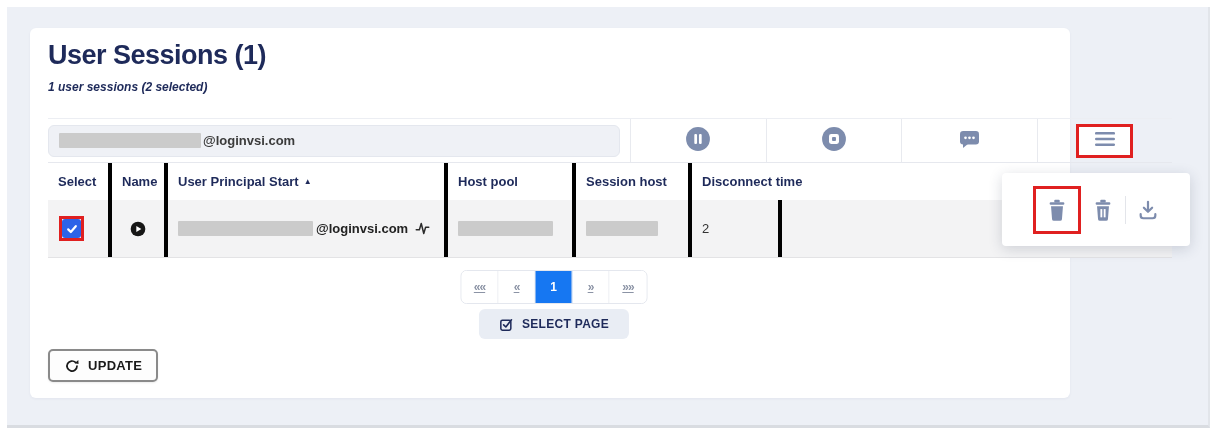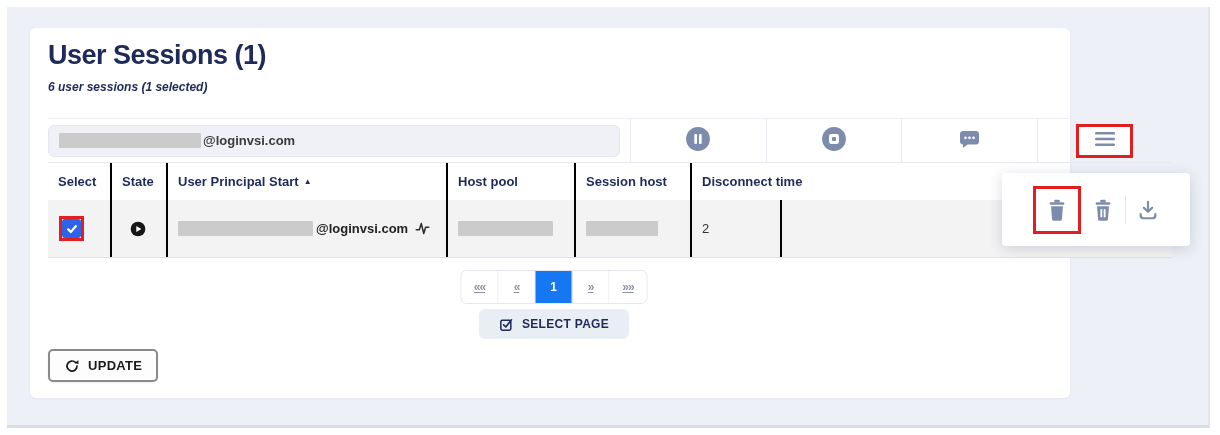--- a/index.html
+++ b/index.html
@@ -27,21 +27,21 @@
   .search-text { font-size:13px; font-weight:700; color:#3b3b3b; }
   .icon-cell { flex:1; display:flex; align-items:center; justify-content:center;
     border-left:1px solid #e8eaef; cursor:pointer; }
   .red-frame-menu { width:57px; height:34px; border:3px solid #e02020;
     display:flex; align-items:center; justify-content:center; background:#fff; }
 
   
   .thead, .trow { position:absolute; left:18px; width:1124px; display:flex; }
   .thead { top:135px; height:37px; }
   .trow  { top:172px; height:58px; background:#f3f3f4; border-bottom:1px solid #e3e3e5; }
-  .th, .td { display:flex; align-items:center; padding:0 10px; border-right:2px solid #000000; overflow:hidden; white-space:nowrap; }
+  .th, .td { display:flex; align-items:center; padding:0 10px; border-right:4px solid #000000; overflow:hidden; white-space:nowrap; }
   .th { font-size:13px; font-weight:700; color:#1e2a5a; }
   .td { font-size:13px; color:#333; }
   .th:last-child,.td:last-child { border-right:none; }
   .c0{width:64px;} .c1{width:56px;} .c2{width:280px;} .c3{width:128px;}
   .c4{width:116px;} .c5{width:90px;} .c6{width:144px;} .c7{flex:1;}
   .sort { font-size:8px; margin-left:5px; color:#1e2a5a; }
   .checkbox-frame { outline:3px solid #e02020; width:19px; height:19px; margin-left:4px; }
   .checkbox { width:19px; height:19px; background:#2d63e8; border-radius:3px;
     display:flex; align-items:center; justify-content:center; cursor:pointer; }
   .upn-redact { width:135px; height:15px; margin-right:3px; }
@@ -78,21 +78,21 @@
   .dd-divider { width:1px; height:28px; background:#e3e5ea; }
 </style>
 </head>
 <body>
 
 <div class="bg"></div>
 
 <div class="card">
 
   <div class="title">User Sessions (1)</div>
-  <div class="subtitle">6 user sessions (1 selected)</div>
+  <div class="subtitle">1 user sessions (2 selected)</div>
 
   <div class="toolbar">
     <div class="search-cell">
       <div class="search-box">
         <span class="redact search-redact"></span>
         <span class="search-text">@loginvsi.com</span>
       </div>
     </div>
     <div class="icon-cell">
       <span>
@@ -131,21 +131,21 @@
               <rect x="2" y="7.7" width="20" height="2.6" rx="1.2" fill="#7d8cad"></rect>
               <rect x="2" y="13.4" width="20" height="2.6" rx="1.2" fill="#7d8cad"></rect>
             </svg>
         </span>
       </div>
     </div>
   </div>
 
   <div class="thead">
     <div class="th c0">Select</div>
-    <div class="th c1">State</div>
+    <div class="th c1">Name</div>
     <div class="th c2">
       <span>User Principal Start</span>
       <span class="sort">▲</span>
     </div>
     <div class="th c3">Host pool</div>
     <div class="th c4">Session host</div>
     <div class="th c7">Disconnect time</div>
   </div>
 
   <div class="trow">

